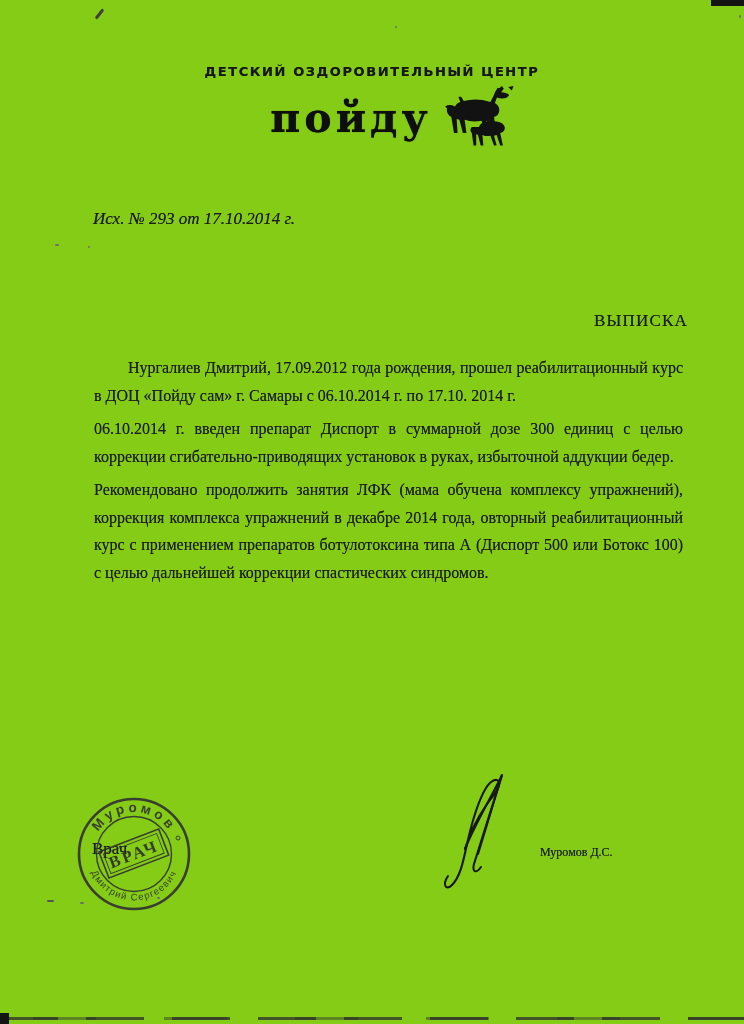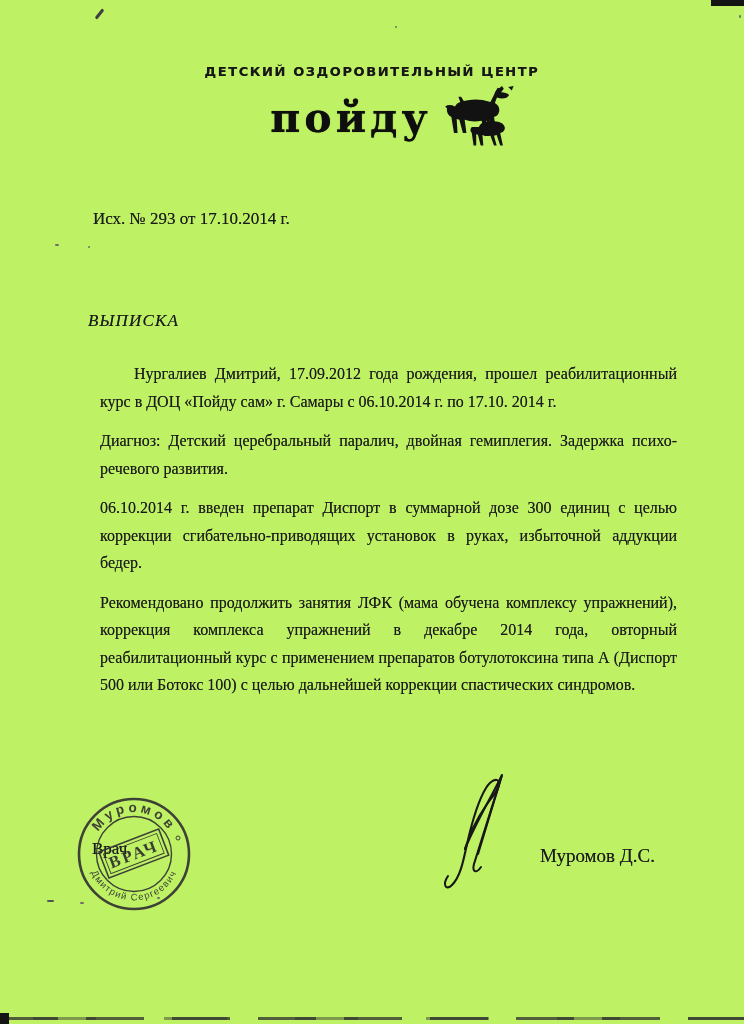--- a/index.html
+++ b/index.html
@@ -1,18 +1,18 @@
 <!DOCTYPE html>
 <html><head>
 <meta charset="utf-8">
 <style>
   html,body{margin:0;padding:0;background:#e9e9e9;}
   .page{
     position:relative;width:744px;height:1024px;margin:0 auto;
-    background:#bef264;overflow:hidden;
+    background:#84cc16;overflow:hidden;
     font-family:"Liberation Serif",serif;color:#1b1b1b;
   }
   .soft{text-shadow:0 0 .6px rgba(25,25,25,.65);}
 
   
   .org-name{
     position:absolute;top:64px;left:0;width:100%;text-align:center;
     font-family:"DejaVu Sans",sans-serif;font-size:13px;font-weight:700;
     letter-spacing:1.6px;color:#171717;
   }
@@ -21,41 +21,41 @@
     display:flex;justify-content:center;align-items:center;gap:8px;padding-left:29px;
   }
   .logo-word{
     font-family:"DejaVu Serif",serif;font-weight:700;font-size:41px;
     letter-spacing:4px;color:#0e0e0e;line-height:60px;
     text-shadow:0 0 .8px rgba(0,0,0,.8);
   }
   .deer-wrap{width:92px;height:64px;flex:0 0 auto;}
 
   
-  .ref-line{position:absolute;left:93px;top:209px;font-size:17px;}
+  .ref-line{position:absolute;left:93px;top:209px;font-size:17px;font-style:italic;}
   .doc-title{
-    position:absolute;left:88px;top:311px;width:600px;text-align:left;
-    font-size:17px;letter-spacing:1.2px;font-style:italic;
+    position:absolute;left:88px;top:311px;width:600px;text-align:right;
+    font-size:17px;letter-spacing:1.2px;
   }
 
   
   .doc-body{
     position:absolute;left:88px;top:348px;width:601px;
     font-size:16px;line-height:27.5px;text-align:justify;
   }
-  .doc-body p{margin:12px;}
+  .doc-body p{margin:6px;}
   .doc-body p.indented{text-indent:34px;}
 
   
   .position-label{position:absolute;left:92px;top:839px;font-size:17px;}
   .stamp-svg{position:absolute;left:74px;top:794px;opacity:.92;}
   .stamp-svg text{font-family:"Liberation Sans",sans-serif;}
   .stamp-center-text{font-family:"Liberation Serif",serif !important;}
   .signature-svg{position:absolute;left:441px;top:766px;}
-  .signer-name{position:absolute;left:540px;top:845px;font-size:19px;}
+  .signer-name{position:absolute;left:540px;top:845px;font-size:12px;}
 
   
   .artifact{position:absolute;}
   .bar-top-right{left:711px;top:0;width:33px;height:6px;background:#141414;}
   .sq-bottom-left{left:0;top:1013px;width:9px;height:11px;background:#141414;}
   .scan-line-bottom{
     left:0;top:1017px;width:744px;height:2.5px;
     background:
       repeating-linear-gradient(90deg,rgba(45,45,45,.75) 0 58px,rgba(45,45,45,0) 58px 86px),
       repeating-linear-gradient(90deg,rgba(45,45,45,0) 0 33px,rgba(45,45,45,.45) 33px 96px,rgba(45,45,45,0) 96px 131px);
@@ -106,21 +106,20 @@
       </svg>
     </span>
   </div>
 
   <div class="ref-line soft">Исх. № 293 от  17.10.2014 г.</div>
 
   <div class="doc-title soft">ВЫПИСКА</div>
 
   <div class="doc-body soft">
     <p class="indented">Нургалиев Дмитрий, 17.09.2012 года рождения, прошел реабилитационный курс в ДОЦ «Пойду сам» г. Самары с 06.10.2014 г. по 17.10. 2014 г.</p>
-    <p>Диагноз: Детский церебральный паралич, двойная гемиплегия. Задержка психо-речевого развития.</p>
     <p>06.10.2014 г. введен препарат Диспорт в суммарной дозе 300 единиц с целью коррекции сгибательно-приводящих установок в руках, избыточной аддукции бедер.</p>
     <p>Рекомендовано продолжить занятия ЛФК (мама обучена комплексу упражнений), коррекция комплекса упражнений в декабре 2014 года, овторный реабилитационный курс с применением препаратов ботулотоксина типа А (Диспорт 500 или Ботокс 100) с целью дальнейшей коррекции спастических синдромов.</p>
   </div>
 
   <div class="position-label soft">Врач</div>
 
   <svg class="stamp-svg" viewBox="0 0 120 120" width="120" height="120">
     <g stroke="#333" fill="none">
       <circle cx="60" cy="60" r="55" stroke-width="2.6"></circle>
       <circle cx="60" cy="60" r="37.5" stroke-width="1.4"></circle>

